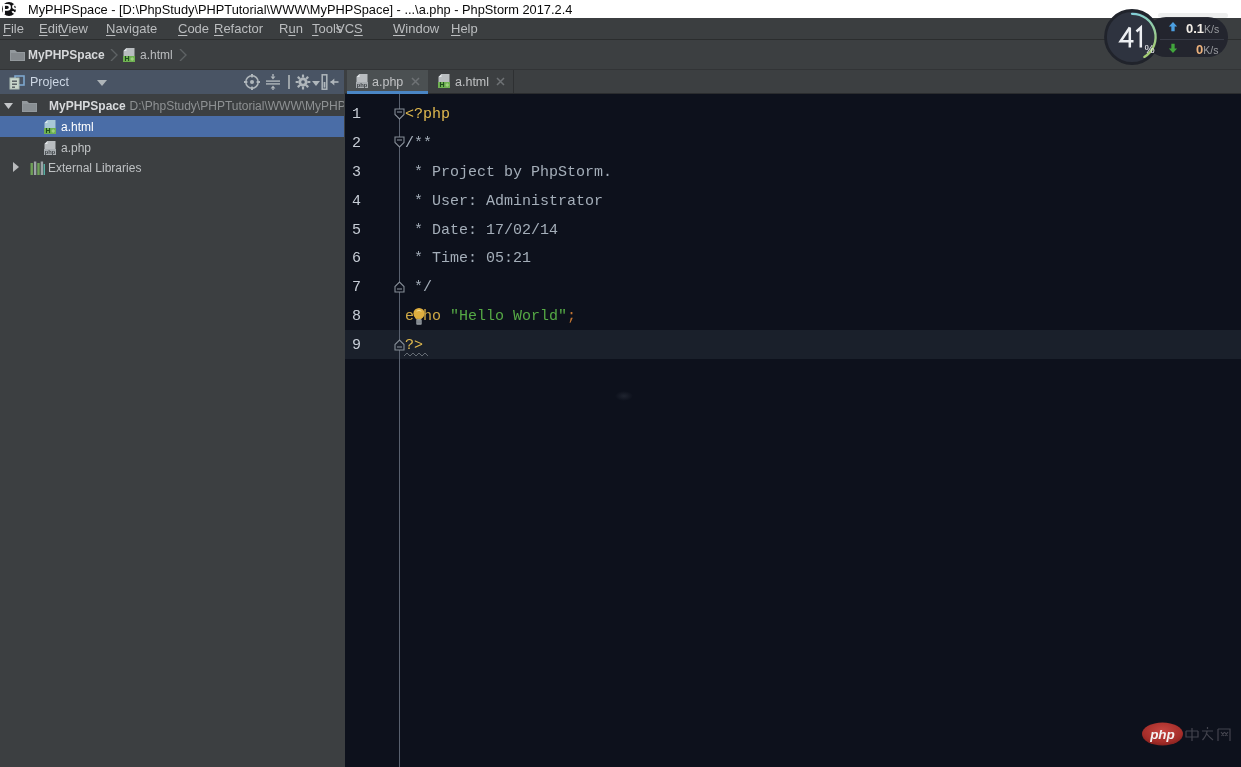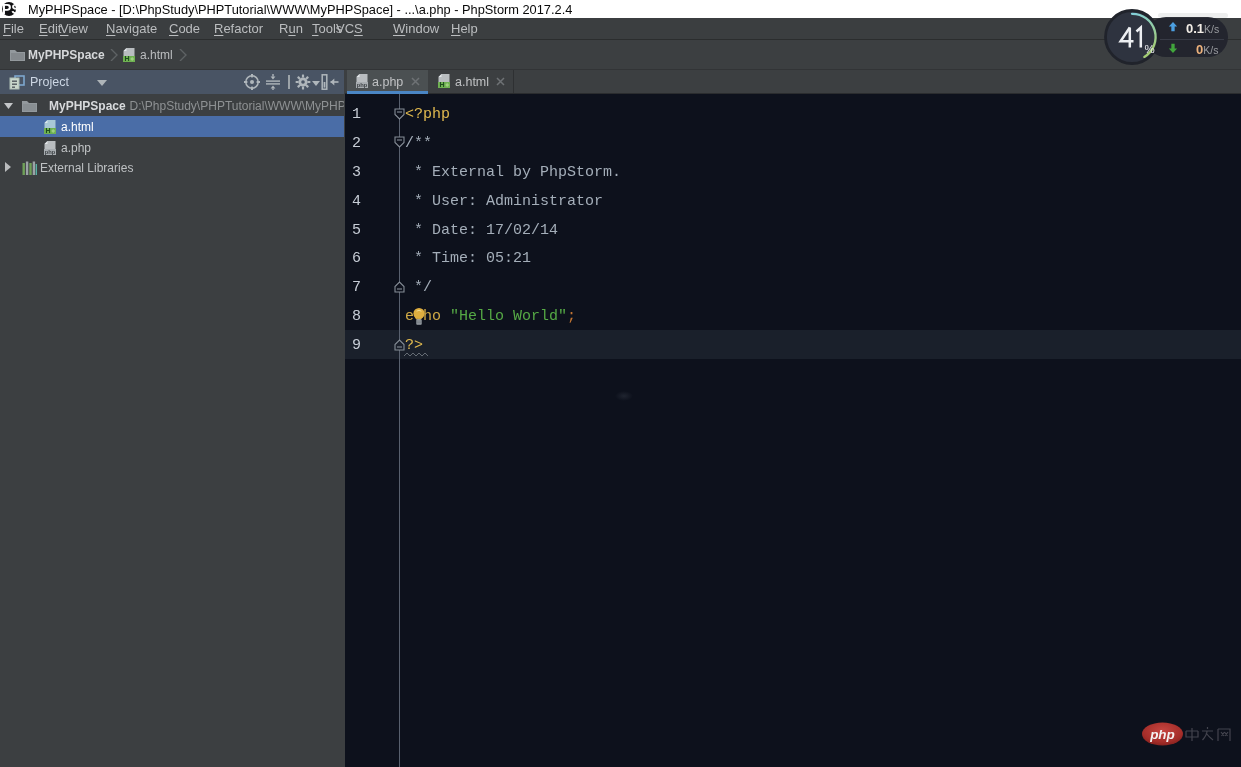--- a/index.html
+++ b/index.html
@@ -43,21 +43,21 @@
 <body>
   <div class="abs" id="titlebar"></div>
   <div class="abs" id="psicon">PS</div>
   <div class="abs" id="title-text">MyPHPSpace - [D:\PhpStudy\PHPTutorial\WWW\MyPHPSpace] - ...\a.php - PhpStorm 2017.2.4</div>
 
   <div class="abs" id="menubar">
     <div class="mi" style="left:3px"><u>F</u>ile</div>
     <div class="mi" style="left:39px"><u>E</u>dit</div>
     <div class="mi" style="left:60px"><u>V</u>iew</div>
     <div class="mi" style="left:106px"><u>N</u>avigate</div>
-    <div class="mi" style="left:169px"><u>C</u>ode</div>
+    <div class="mi" style="left:178px"><u>C</u>ode</div>
     <div class="mi" style="left:214px"><u>R</u>efactor</div>
     <div class="mi" style="left:279px">R<u>u</u>n</div>
     <div class="mi" style="left:312px"><u>T</u>ools</div>
     <div class="mi" style="left:336px">VC<u>S</u></div>
     <div class="mi" style="left:393px"><u>W</u>indow</div>
     <div class="mi" style="left:451px"><u>H</u>elp</div>
   </div>
 
   <div class="abs" id="crumbbar">
     <svg class="abs" style="left:10px;top:8px" width="15" height="14" viewBox="0 0 15 14">
@@ -188,21 +188,21 @@
     </div>
     <div class="trow" style="top:44px;">
       <svg class="abs" style="left:42px;top:2px" width="16" height="16" viewBox="0 0 16 16">
         <path d="M5.5,1 H13.5 V9 H2.5 V4 Z" fill="#B9BDC0"></path>
       <path d="M2.5,4 L5.5,1 V4 Z" fill="#E2E6E8"></path>
       <rect x="2" y="9" width="12" height="6" fill="#A8ADB1"></rect>
       <text x="8" y="14" font-size="5.8" font-weight="bold" fill="#3F4447" text-anchor="middle" font-family="Liberation Sans">php</text>
       </svg>
       <span style="left:61px;color:#C0C3C5;">a.php</span>
     </div>
-    <div class="trow" style="top:64px;">
+    <div class="trow" style="top:64px;margin-left:8px;">
       <svg class="abs" style="left:5px;top:4px" width="6" height="10" viewBox="0 0 6 10">
         <path d="M0,0 L6,5 L0,10 Z" fill="#B9BBBD"></path>
       </svg>
       <svg class="abs" style="left:22px;top:2.5px" width="15" height="15" viewBox="0 0 15 15">
         <rect x="0.5" y="2" width="2.4" height="12" fill="#6FA159"></rect>
         <rect x="3.9" y="0.5" width="2.4" height="13.5" fill="#9CA2A6"></rect>
         <rect x="7.3" y="2" width="2.4" height="12" fill="#6FA159"></rect>
         <rect x="10.7" y="0.5" width="2.4" height="13.5" fill="#9CA2A6"></rect>
         <rect x="13.6" y="3" width="1.4" height="11" fill="#58B1A4"></rect>
       </svg>
@@ -217,21 +217,21 @@
 2
 3
 4
 5
 6
 7
 8
 9</pre>
     <pre class="code" id="codebody"><span class="php">&lt;?php</span>
 <span class="cm">/**</span>
-<span class="cm"> * External by PhpStorm.</span>
+<span class="cm"> * Project by PhpStorm.</span>
 <span class="cm"> * User: Administrator</span>
 <span class="cm"> * Date: 17/02/14</span>
 <span class="cm"> * Time: 05:21</span>
 <span class="cm"> */</span>
 <span class="kw">echo</span> <span class="str">"Hello World"</span><span class="sc">;</span>
 <span class="php">?&gt;</span></pre>
     <div class="abs" style="left:270px;top:297px;width:18px;height:10px;border-radius:50%;background:radial-gradient(ellipse, rgba(165,175,190,0.12), rgba(165,175,190,0) 70%);"></div>
 
     <svg class="abs" style="left:49px;top:13.5px" width="11" height="12" viewBox="0 0 11 12">
       <path d="M1,1 H10 V6.5 L5.5,11 L1,6.5 Z" fill="#0D111C" stroke="#858D96" stroke-width="1.1"></path>

